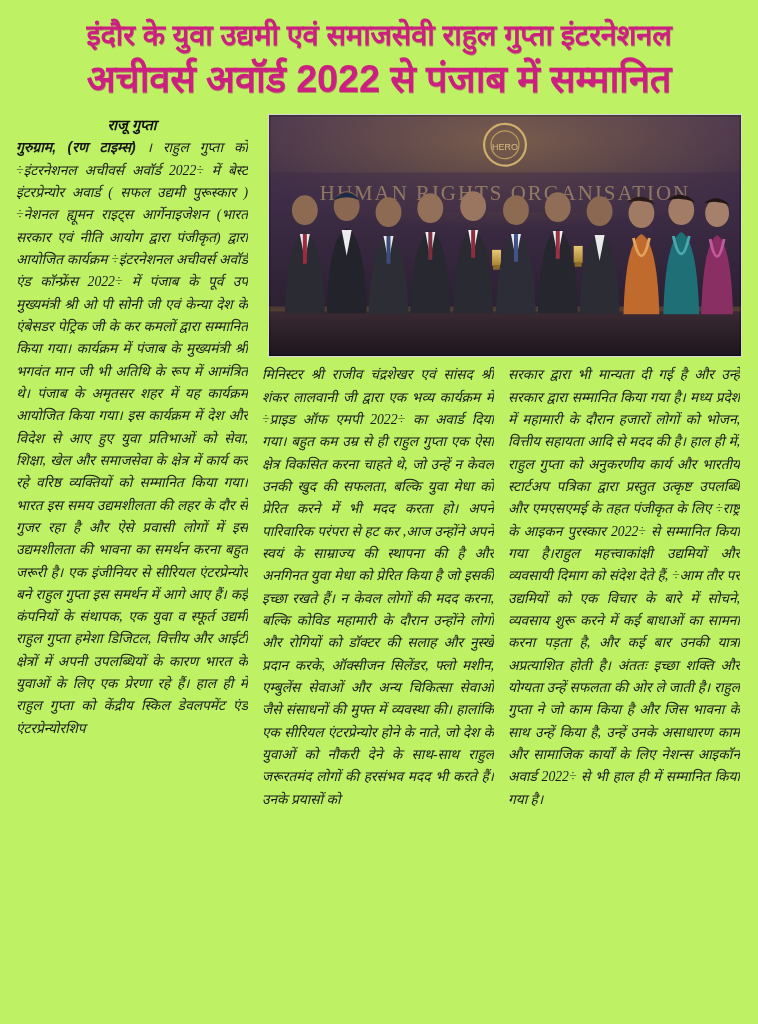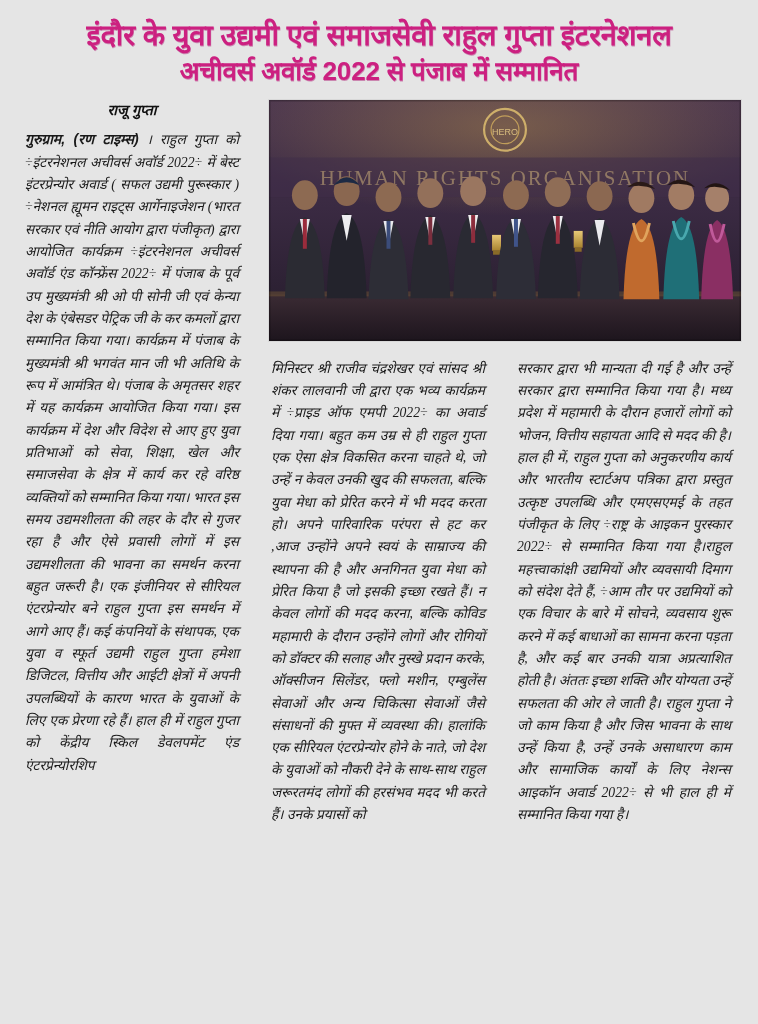--- a/index.html
+++ b/index.html
@@ -15,41 +15,41 @@
     font-family: "Liberation Serif", "DejaVu Serif", serif;
     color: #1a1a1a;
     position: relative;
   }
 
   .clipping {
     width: 758px;
     height: 1024px;
     box-sizing: border-box;
     padding: 0;
-    background: #e5e5e5;
+    background: #bef264;
     position: relative;
   }
 
   
   .headline-block {
     padding: 16px 14px 6px 14px;
     text-align: center;
   }
   .headline-line {
     color: #cc2080;
     font-family: "Liberation Sans", "DejaVu Sans", sans-serif;
     font-weight: bold;
     font-size: 29px;
     line-height: 1.32;
     letter-spacing: -0.2px;
     white-space: nowrap;
     text-shadow: 0.5px 0.5px 0 rgba(170,20,110,0.45);
   }
   .headline-line.l2 {
-    font-size: 26px;
+    font-size: 38px;
   }
 
   
   .body-region {
     position: relative;
     padding: 4px 16px 10px 16px;
     box-sizing: border-box;
     height: 880px;
   }
 
@@ -99,21 +99,21 @@
     line-height: 1.3;
     margin: 2px 0 1px 0;
     color: #111;
   }
   .dateline {
     font-family: "Liberation Sans", "DejaVu Sans", sans-serif;
     font-weight: bold;
     font-size: 14px;
   }
   .body-text {
-    margin: 9px;
+    margin: 0;
     text-indent: 0;
   }
 </style>
 </head>
 <body>
 
 <div class="clipping">
 
   <div class="headline-block">
     <div class="headline-line l1">इंदौर के युवा उद्यमी एवं समाजसेवी राहुल गुप्ता इंटरनेशनल</div>

